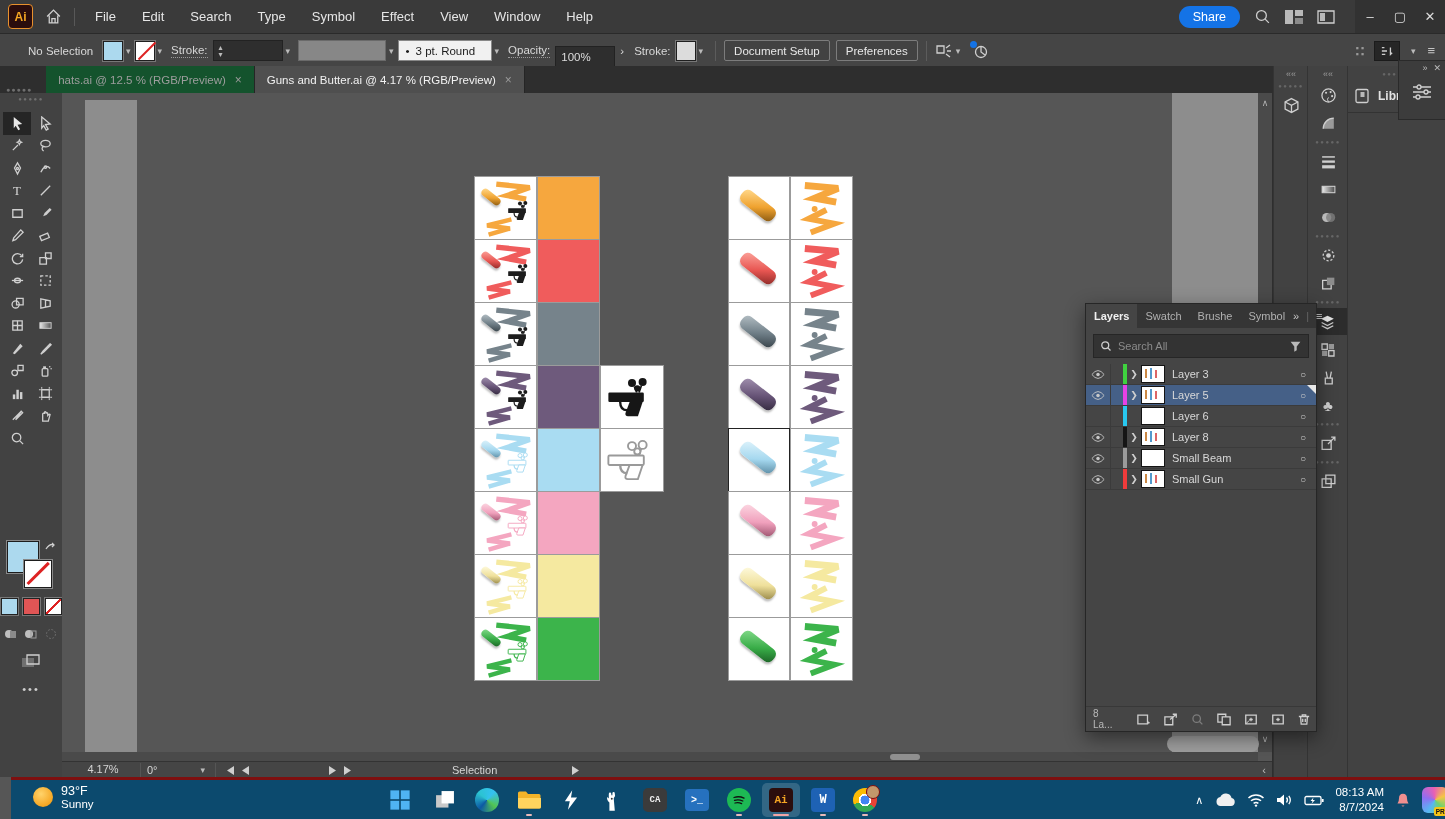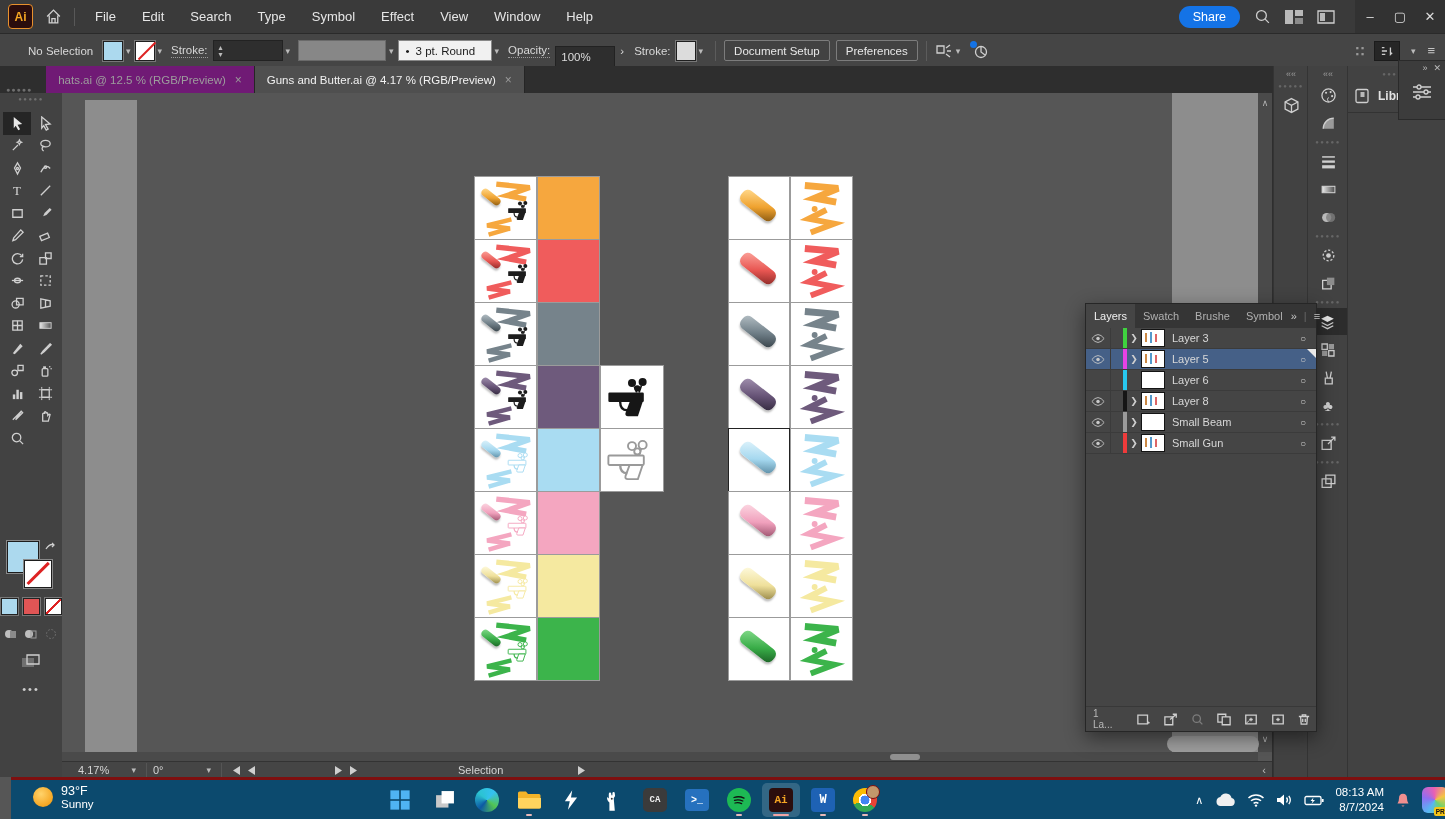--- a/index.html
+++ b/index.html
@@ -33,21 +33,21 @@
   .field{background:#2e2e2e;border:1px solid #222;height:19px;display:flex;align-items:center;padding:0 5px;color:#ddd;}
   .cb-btn{background:#424242;border:1px solid #7c7c7c;border-radius:2px;color:#e8e8e8;font-size:11.5px;height:21px;padding:0 9px;}
   .cb-sep{width:1px;height:20px;background:#5c5c5c;margin:0 8px;}
   #stroke-none{position:relative;background:#fff;}
   #stroke-none::after{content:"";position:absolute;left:-1px;top:8px;width:24px;height:2px;background:#d22;transform:rotate(-45deg);}
   #brush-field{background:#f1f1f1;color:#1c1c1c;border:1px solid #888;height:19px;display:flex;align-items:center;padding:0 7px;gap:6px;min-width:78px;}
 
   
   #tabbar{position:absolute;left:0;top:66px;width:1280px;height:27px;background:#2e2e2e;display:flex;align-items:flex-end;}
   .doc-tab{height:27px;display:flex;align-items:center;gap:9px;padding:0 12px;font-size:11.5px;border-right:1px solid #252525;}
-  .doc-tab.inactive{background:#701a75;color:#9d9d9d;}
+  .doc-tab.inactive{background:#14532d;color:#9d9d9d;}
   .doc-tab.active{background:#4f4f4f;color:#f2f2f2;}
   .tab-close{font-size:12px;color:#9a9a9a;}
   .grip-dots{color:#6f6f6f;font-size:7px;letter-spacing:1px;margin:0 14px 0 6px;}
 
   
   #toolbar{position:absolute;left:0;top:93px;width:62px;height:684px;background:#424242;border-right:1px solid #333;}
   #tools{display:grid;grid-template-columns:28px 28px;justify-content:center;margin-top:10px;}
   .tool{width:28px;height:22.5px;display:flex;align-items:center;justify-content:center;color:#d0d0d0;font-size:13px;}
   .tool.active{background:#252525;}
   #tb-swatches{position:absolute;left:0;top:448px;width:62px;}
@@ -84,21 +84,21 @@
   #libraries-head{display:flex;align-items:center;gap:8px;padding:8px 6px;border-bottom:1px solid #333;}
   #libraries-label{color:#e2e2e2;font-size:12px;font-weight:bold;}
   #float-panel{position:absolute;left:1398px;top:60px;width:46px;height:58px;background:#3c3c3c;border:1px solid #2a2a2a;z-index:12;}
   #float-panel .hd{display:flex;justify-content:flex-end;gap:6px;color:#bbb;font-size:9px;padding:2px 4px;}
 
   
   #layers-panel{position:absolute;left:1085px;top:303px;width:230px;height:427px;background:#454545;border:1px solid #262626;
                 box-shadow:0 6px 18px rgba(0,0,0,.45);z-index:10;font-size:11px;color:#d8d8d8;display:flex;flex-direction:column;}
   #lp-tabs{height:24px;background:#353535;display:flex;align-items:center;}
   .lp-tab{padding:0 8px;height:24px;display:flex;align-items:center;color:#b0b0b0;font-size:11px;}
-  .lp-tab.active{background:#454545;color:#f0f0f0;font-weight:normal;}
+  .lp-tab.active{background:#454545;color:#f0f0f0;font-weight:bold;}
   #lp-tabs .more{margin-left:auto;color:#c5c5c5;display:flex;gap:7px;padding-right:7px;font-size:11px;}
   #lp-search{margin:6px 7px;height:22px;background:#333;border:1px solid #262626;display:flex;align-items:center;padding:0 6px;gap:6px;}
   #lp-search .ph{color:#8b8b8b;}
   #lp-rows{flex:0 0 auto;}
   .lrow{height:20px;display:flex;align-items:center;border-bottom:1px solid #3b3b3b;position:relative;}
   .lrow.selected{background:#456087;}
   .lrow.selected::after{content:"";position:absolute;right:0;top:0;border-style:solid;border-width:0 9px 9px 0;border-color:transparent #e8e8e8 transparent transparent;}
   .l-eye{width:24px;display:flex;justify-content:center;}
   .l-lock{width:12px;border-left:1px solid #3b3b3b;height:100%;}
   .l-color{width:4px;height:100%;}
@@ -783,21 +783,21 @@
   <div id="vscroll">
     <div style="text-align:center;padding-top:5px;">∧</div>
     <div style="position:absolute;bottom:8px;width:100%;text-align:center;">∨</div>
   </div>
   <div id="hscroll">
       <div class="thumb"></div>
     </div>
   <div id="br-thumb"></div>
 
   <div id="statusbar">
-    <span class="sb-dd" style="width:62px;margin-left:10px;">
+    <span class="sb-dd" style="width:62px;margin-left:4px;flex-direction:column;">
       <span>4.17%</span>
         <span class="dd" style="margin-left:auto;">▾</span>
     </span>
     <span class="sb-dd" style="width:62px;">
       <span>0°</span>
         <span class="dd" style="margin-left:auto;">▾</span>
     </span>
     <span class="sb-nav">
       <svg class="navic" width="10" height="9" viewBox="0 0 10 9">
           <path d="M1 0v9M10 0 3 4.5 10 9z"></path>
@@ -966,20 +966,30 @@
       <span class="more" style="order:9;">
           <span>»</span>
           <span style="color:#666;">|</span>
           <span>≡</span>
         </span>
     <span class="lp-tab active">Layers</span>
         <span class="lp-tab">Swatch</span>
         <span class="lp-tab">Brushe</span>
         <span class="lp-tab">Symbol</span>
       </div>
+    <div id="lp-search">
+      <svg class="ic" width="12" height="12" viewBox="0 0 16 16">
+          <circle cx="7" cy="7" r="4.6"></circle>
+          <path d="M10.5 10.5 14 14"></path>
+        </svg>
+      <span class="ph">Search All</span>
+      <svg width="13" height="13" viewBox="0 0 16 16" style="margin-left:auto;">
+          <path d="M2 2h12l-4.5 6v4.5l-3 2V8z" fill="#b9b9b9"></path>
+        </svg>
+    </div>
     <div id="lp-rows">
         <div class="lrow">
           <span class="l-eye">
             <svg width="14" height="9" viewBox="0 0 16 10">
               <path d="M1 5q7-9 14 0-7 9-14 0z" fill="none" stroke="#c9c9c9"></path>
               <circle cx="8" cy="5" r="2" fill="#c9c9c9"></circle>
             </svg>
           </span>
           <span class="l-lock"></span>
           <span class="l-color" style="background: rgb(63, 210, 63);"></span>
@@ -1064,21 +1074,21 @@
           <span class="l-thumb">
             <span style="position:absolute;left:3px;top:3px;width:2px;height:9px;background:#c84;"></span>
             <span style="position:absolute;left:8px;top:2px;width:2px;height:11px;background:#59c;"></span>
             <span style="position:absolute;left:13px;top:4px;width:2px;height:8px;background:#d66;"></span>
           </span>
           <span class="l-name">Small Gun</span>
           <span class="l-target">○</span>
         </div>
       </div>
     <div id="lp-footer">
-      <span>1 La...</span>
+      <span>8 La...</span>
       <span style="margin-left:14px;display:flex;gap:13px;align-items:center;">
         <svg class="ic" width="14" height="13" viewBox="0 0 16 14">
             <rect x="1" y="2" width="11" height="10"></rect>
             <path d="M13 9l2 2-3 1z" fill="#cfcfcf" stroke="none"></path>
           </svg>
         <svg class="ic" width="14" height="13" viewBox="0 0 16 14">
             <rect x="1" y="4" width="9" height="9"></rect>
             <path d="M7 7l7-6M14 5V1h-4"></path>
           </svg>
         <svg class="ic" width="13" height="13" viewBox="0 0 16 16" style="opacity:.4;">

